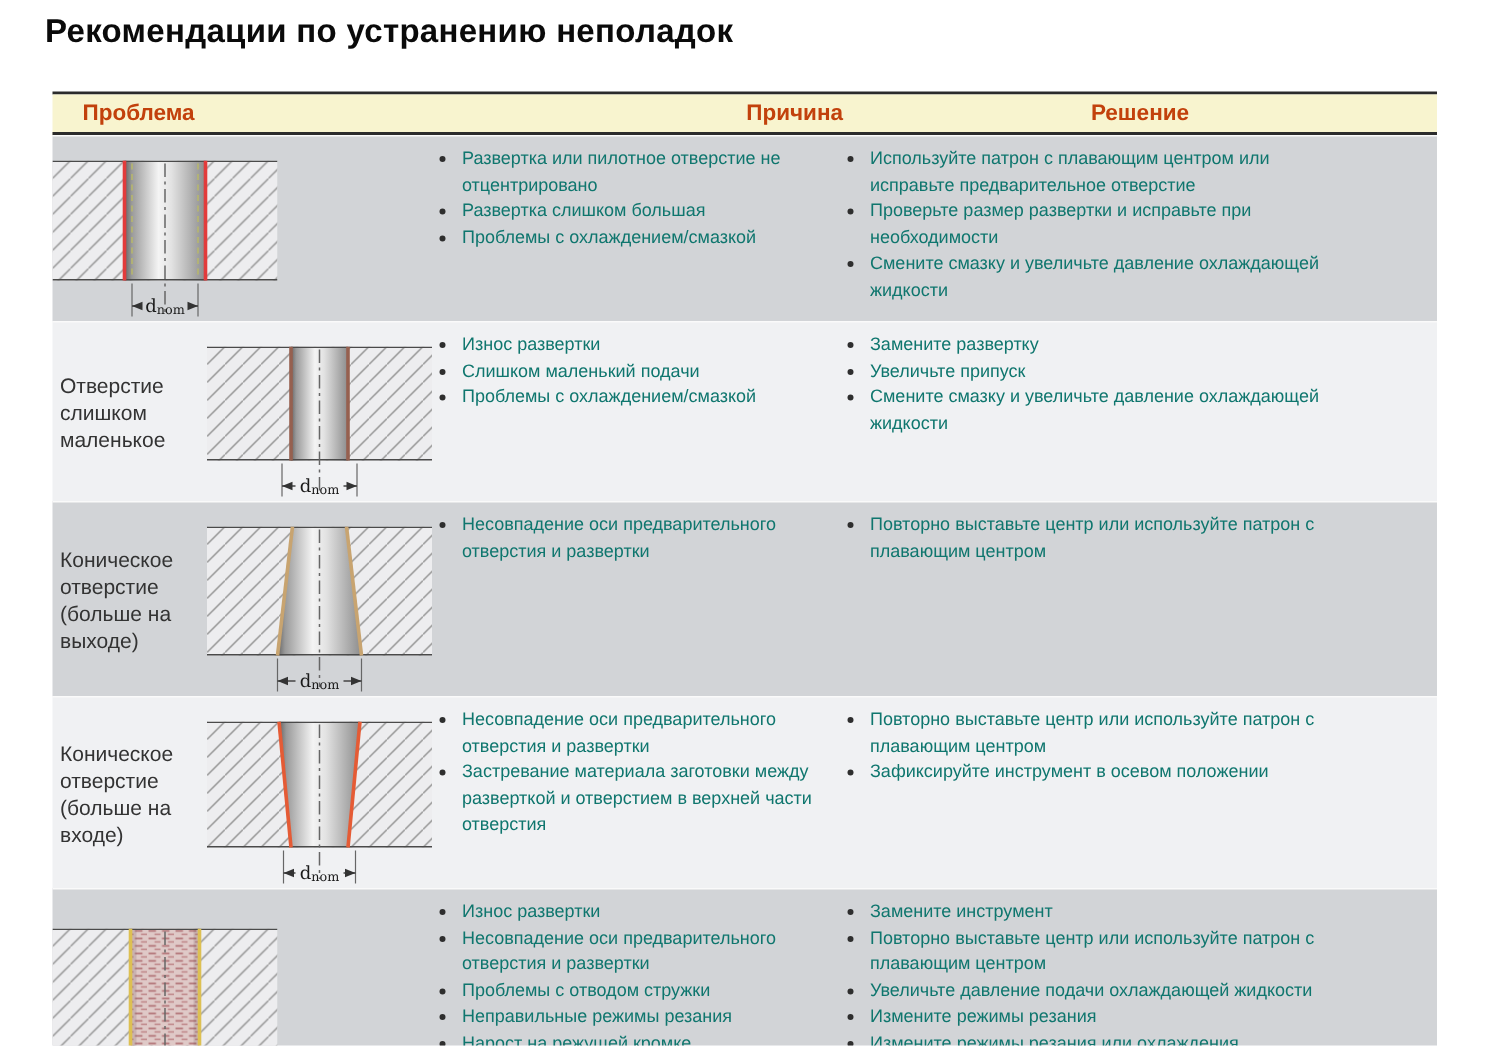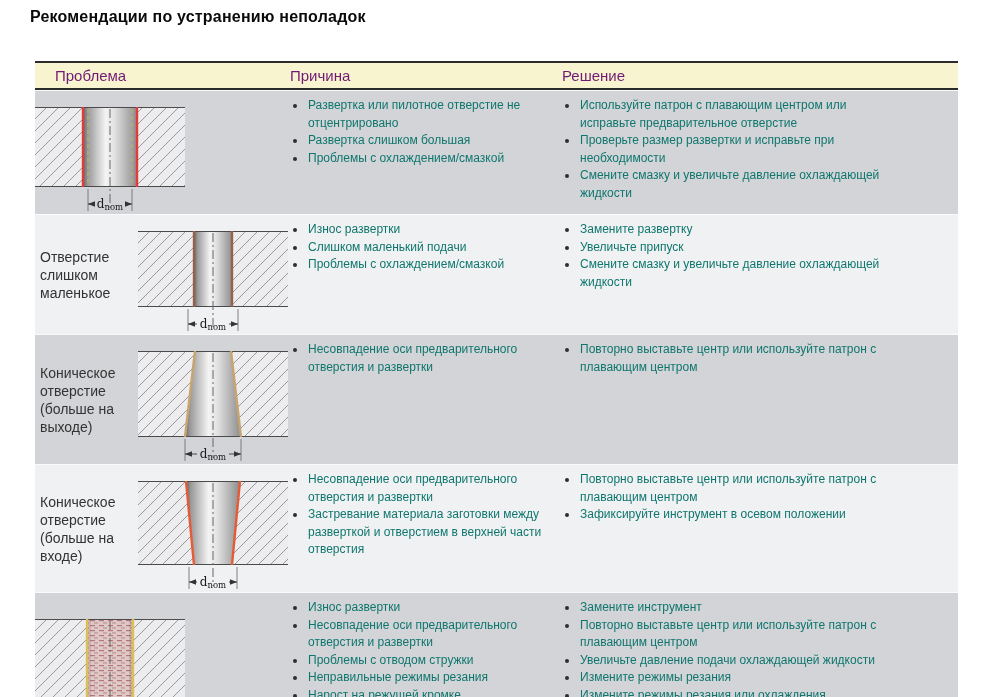--- a/index.html
+++ b/index.html
@@ -2,34 +2,34 @@
 <html><head>
 <meta charset="utf-8">
 <style>
   html,body{margin:0;padding:0;}
   body{
     width:990px;height:697px;position:relative;overflow:hidden;background:#ffffff;
     font-family:"Liberation Sans", sans-serif;
   }
   .page-title{
     position:absolute;left:30px;top:8px;
-    font-size:16px;font-weight:bold;color:#0a0a0a;letter-spacing:0.2px;
+    font-size:22px;font-weight:bold;color:#0a0a0a;letter-spacing:0.2px;
   }
   .trouble-table{
     position:absolute;left:35px;top:61px;width:923px;
     border-top:2px solid #2b2b2b;border-bottom:2px solid #2b2b2b;
   }
   .thead{
     height:25px;display:flex;align-items:center;background:#f8f4cf;
     border-bottom:2px solid #2b2b2b;
   }
-  .th{font-size:15px;font-weight:normal;color:#701a75;}
+  .th{font-size:15px;font-weight:bold;color:#c2410c;}
   .th-problem{width:255px;padding-left:20px;box-sizing:border-box;}
-  .th-cause{width:272px;text-align:left;}
-  .th-solution{flex:1;}
+  .th-cause{width:272px;text-align:right;}
+  .th-solution{flex:1;text-align:center;}
   .row{display:flex;border-top:1px solid #fafafa;box-sizing:border-box;}
   .row.gray{background:#d2d4d7;}
   .row.light{background:#f0f1f3;}
   .problem-col{width:255px;display:flex;align-items:center;box-sizing:border-box;}
   .problem-label{width:103px;padding-left:5px;font-size:14px;line-height:18px;color:#333;box-sizing:border-box;}
   .illo{width:150px;display:flex;justify-content:center;align-items:center;margin-top:16px;}
   .cause-col{width:272px;padding:6px 5px 4px 0;box-sizing:border-box;}
   .solution-col{flex:1;padding:6px 58px 4px 0;box-sizing:border-box;}
   ul.blist{margin:0;padding:0 0 0 17px;list-style:disc;}
   ul.blist li{font-size:12px;line-height:17.5px;color:#0f766e;padding-left:1px;}

